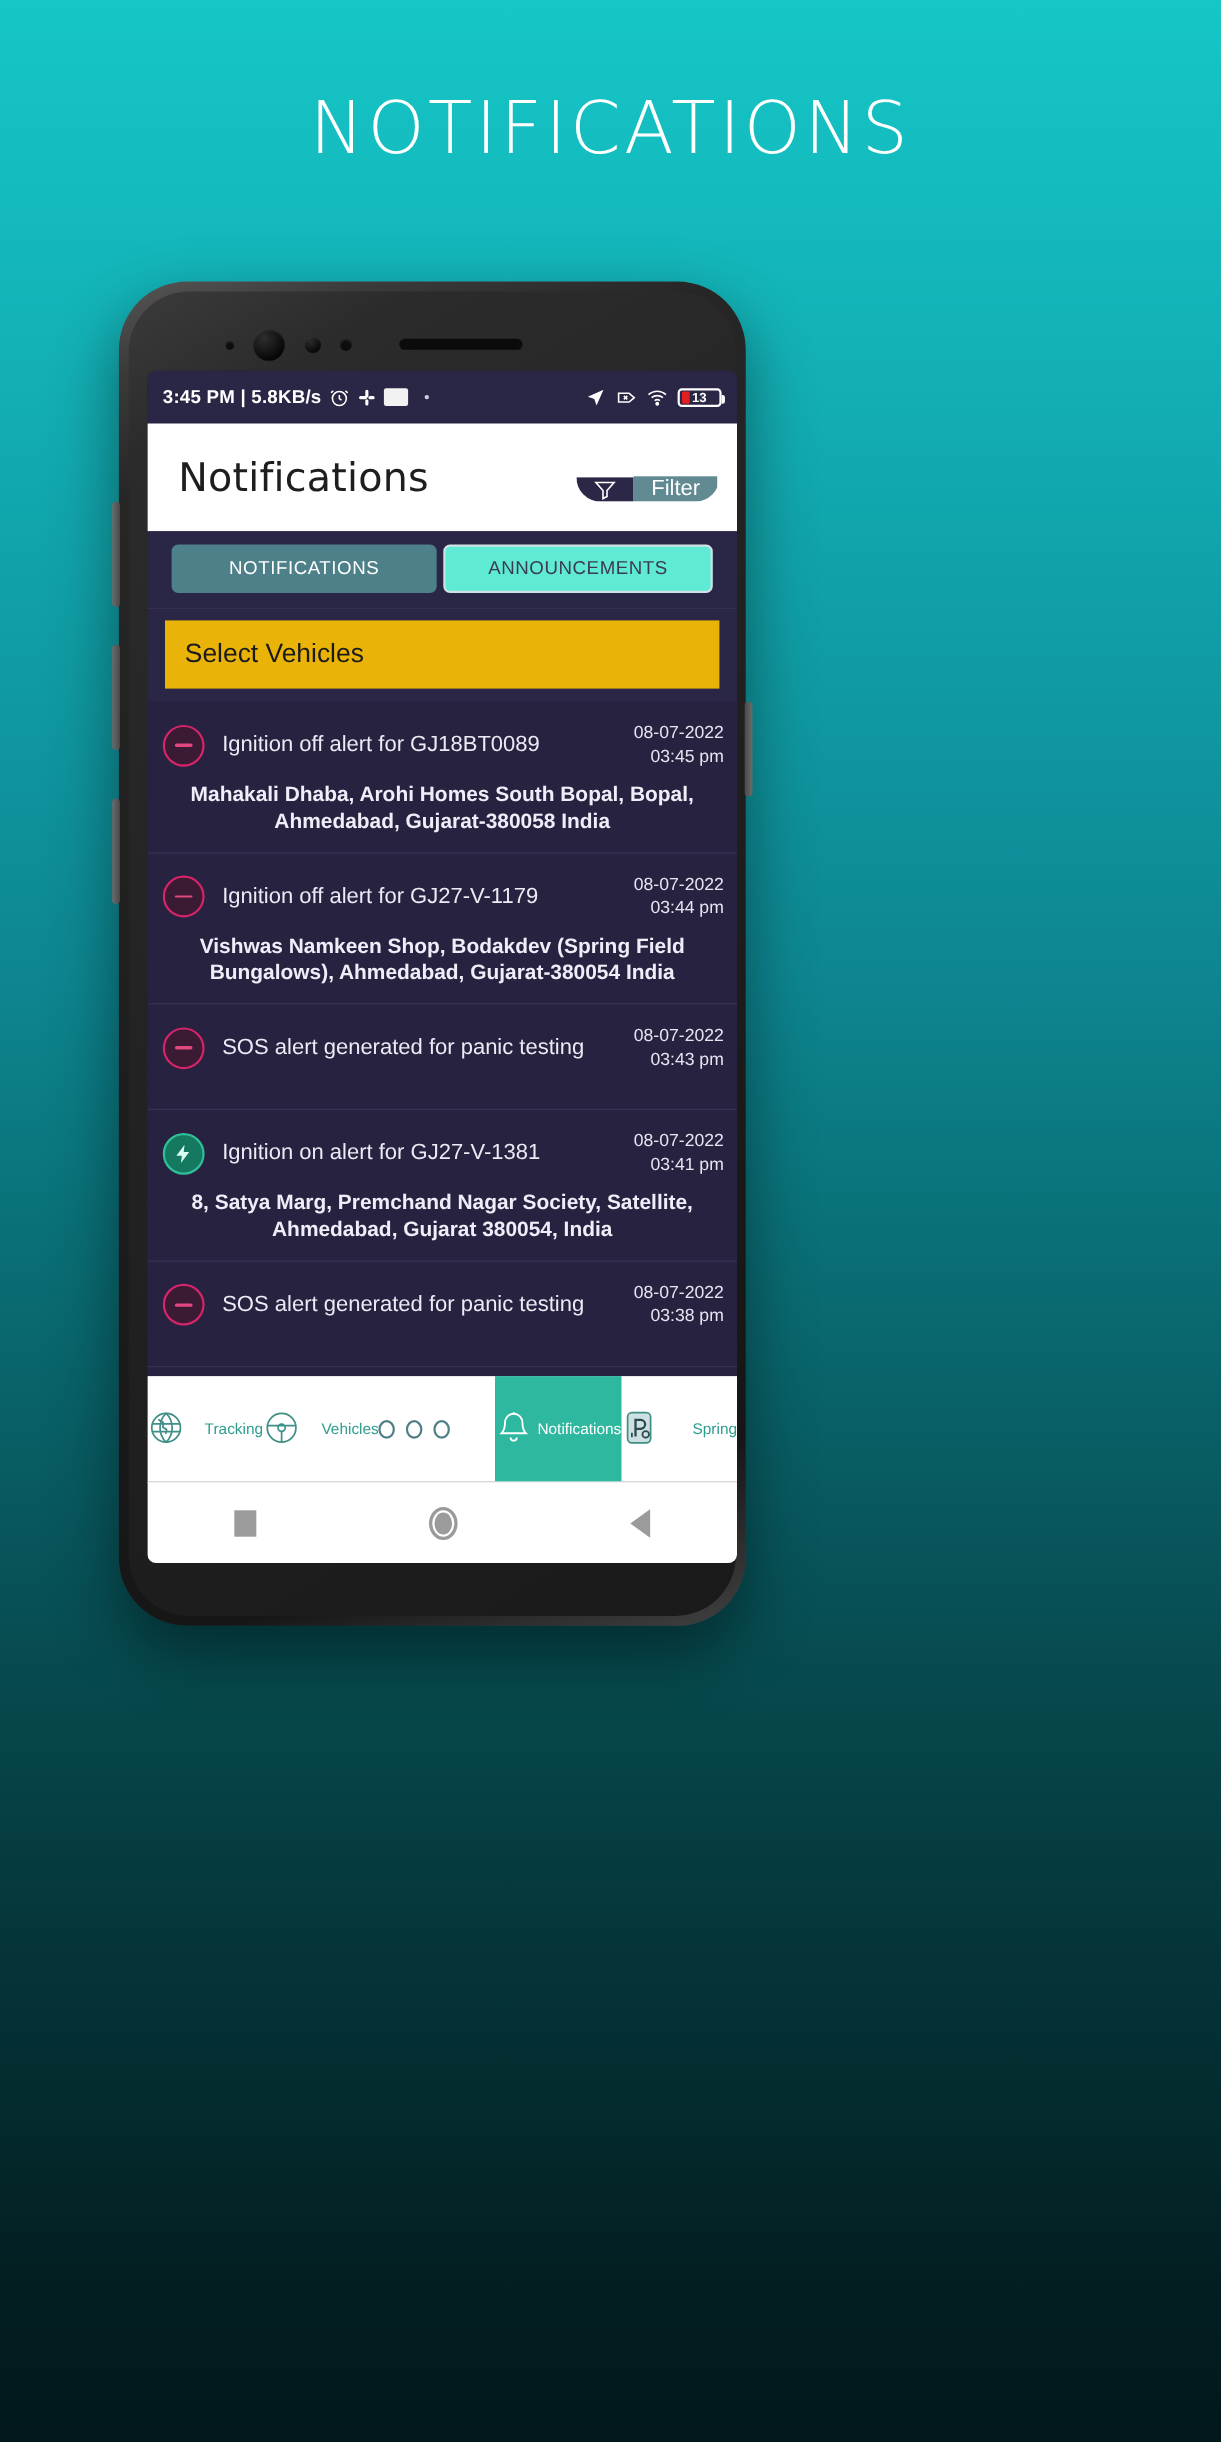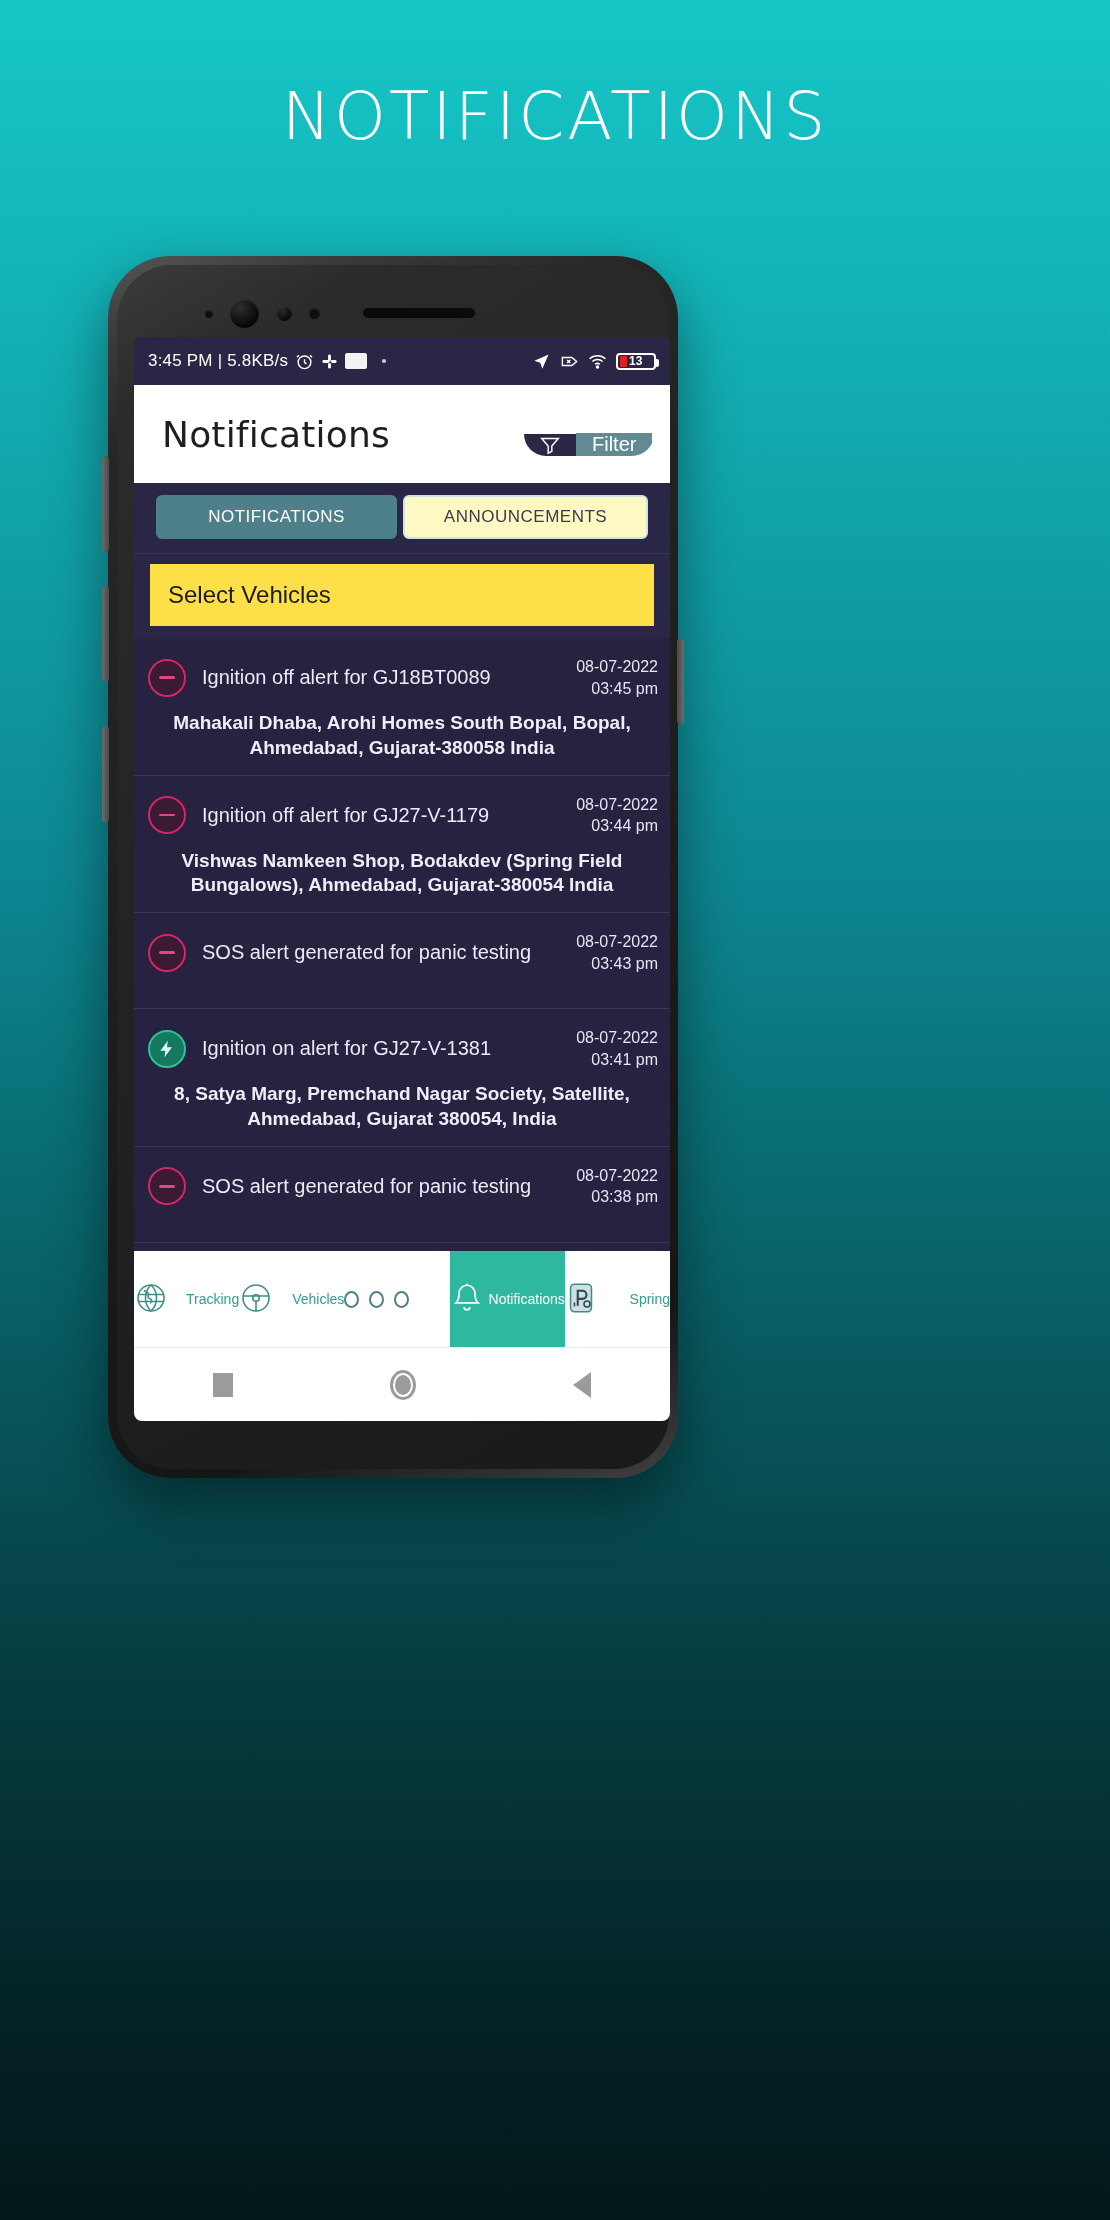--- a/index.html
+++ b/index.html
@@ -63,21 +63,21 @@
     display:flex; flex-direction:column;
   }
 
   
   .statusbar{
     height:48px; background:#2a2645; color:#fff;
     display:flex; align-items:center; justify-content:space-between;
     padding:0 14px; font-size:17px; flex:none;
   }
   .sb-left{ display:flex; align-items:center; gap:7px; white-space:nowrap; }
-  .sb-left .txt{ font-size:17px; font-weight:400; letter-spacing:.2px; }
+  .sb-left .txt{ font-size:17px; font-weight:700; letter-spacing:.2px; }
   .sb-right{ display:flex; align-items:center; gap:9px;justify-content:space-between; }
   .ico{ display:inline-flex; align-items:center; }
   .sq-white{ width:22px; height:16px; background:#f2f2f2; border-radius:2px; }
   .tiny-dot{ width:4px; height:4px; border-radius:50%; background:#cfcbe0; margin-left:8px; }
   .battery{
     display:inline-flex; align-items:center; border:2px solid #fff; border-radius:4px;
     height:17px; padding:0 2px 0 0; position:relative; min-width:40px;
   }
   .battery .fill{ width:7px; height:11px; background:#e02020; border-radius:1px; margin:0 2px; }
   .battery .lvl{ font-size:12px; font-weight:700; color:#fff; padding-right:3px; }
@@ -103,26 +103,26 @@
   
   .tabbar{
     background:#2a2645; flex:none; padding:12px 22px 14px 22px;
     display:flex; gap:6px; border-bottom:1px solid #3b3558;
   }
   .tab{
     flex:1; height:44px; border-radius:6px; display:flex; align-items:center; justify-content:center;
     font-size:17px; letter-spacing:.5px; cursor:pointer;
   }
   .tab.active{ background:#4d8089; color:#ffffff; }
-  .tab.inactive{ background:#fef9c3; color:#3c3a4e; border:2px solid #cfe2e4;text-align:right; }
+  .tab.inactive{ background:#5eead4; color:#3c3a4e; border:2px solid #cfe2e4;text-align:right; }
 
   
   .select-wrap{ background:#2a2645; flex:none; padding:10px 16px 12px 16px; }
   .select-box{
-    background:#fde047; height:62px; display:flex; align-items:center;
+    background:#eab308; height:62px; display:flex; align-items:center;
     padding:0 18px; color:#1b1b1b; font-size:24px; cursor:pointer;
   }
 
   
   .list{ flex:1; background:#262240; overflow:hidden; }
   .nrow{ border-top:1px solid #3a3458; padding:8px 0 6px 0; }
   .nrow:first-child{ border-top:none; }
   .nrow-main{ display:flex; align-items:center; padding:10px 12px 10px 14px; }
   .badge{
     width:38px; height:38px; border-radius:50%; flex:none;

